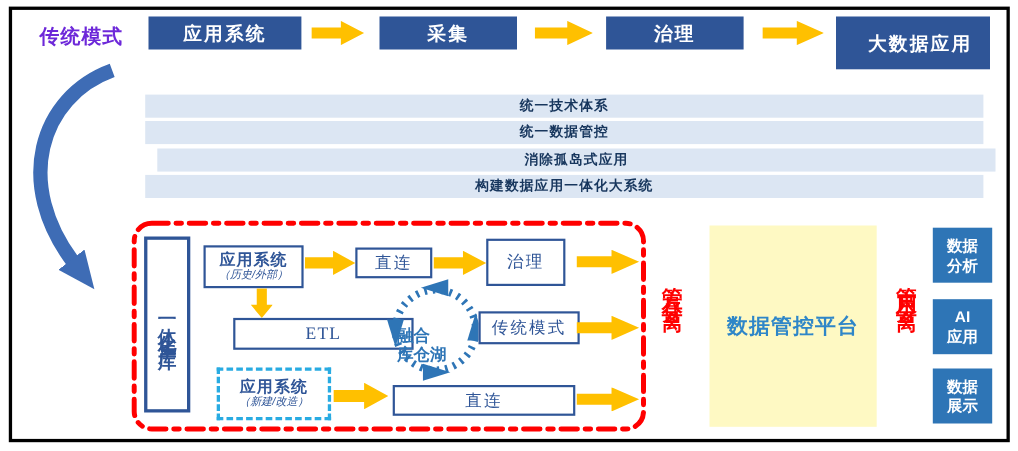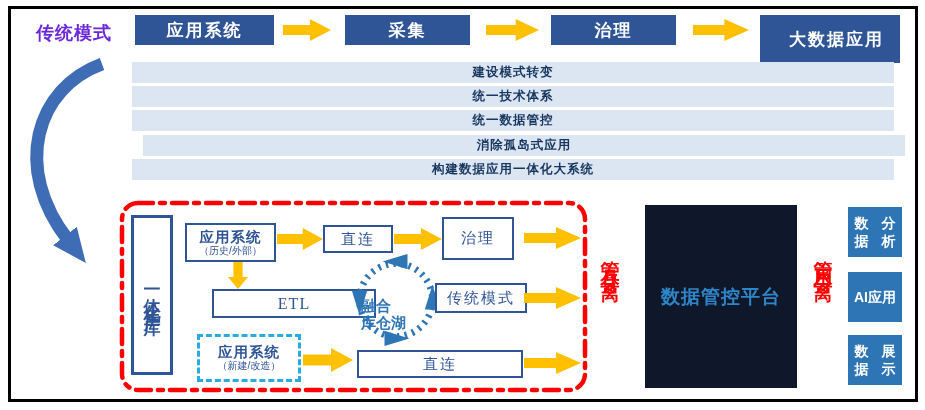--- a/index.html
+++ b/index.html
@@ -18,60 +18,59 @@
 
   
   .bar { position:absolute; left:132px; width:762px; height:21px; background:#DCE6F3;
          color:#17365D; font-weight:bold; font-size:12.5px; display:flex; align-items:center;
          justify-content:center; letter-spacing:1px; }
 
   
   .blue-border-box { position:absolute; background:#ffffff; border:2.5px solid #2F5597; color:#2F5597;
                      display:flex; flex-direction:column; align-items:center; justify-content:center; }
   .box-title { font-weight:bold; font-size:14.5px; line-height:16px; letter-spacing:1px; }
-  .box-sub { font-size:10px; line-height:12px; }
+  .box-sub { font-size:10px; line-height:12px;font-style:italic; }
   .simple-label { font-weight:normal; font-size:15px; letter-spacing:2px; }
   .vtext { writing-mode:vertical-lr; text-orientation:upright; }
   .db-vertical { position:absolute; left:131px; top:215px; width:42px; height:160px; background:#ffffff;
                  border:3px solid #2F5597; color:#2F5597; font-weight:bold; font-size:17px;
                  display:flex; align-items:center; justify-content:center; letter-spacing:5px; }
   .etl-font { font-family:"Liberation Serif","DejaVu Serif",serif; font-size:16px; letter-spacing:1px; }
   .cyan-box { position:absolute; left:197px; top:334px; width:104px; height:48px; background:#ffffff;
               border:3px dashed #29ABE2; color:#2F5597; display:flex; flex-direction:column;
               align-items:center; justify-content:center; }
   .fusion-text { position:absolute; left:361px; top:273px; width:68px; text-align:left;
                  color:#2E75B6; font-weight:bold; font-size:15px; line-height:17px;margin-top:24px; }
 
   
   .sep-label { position:absolute; color:#FF0000; font-weight:bold; font-size:19px;
                writing-mode:vertical-lr; text-orientation:upright; letter-spacing:7px; }
-  .platform { position:absolute; left:645px; top:205px; width:152px; height:183px; background:#0f172a;
+  .platform { position:absolute; left:645px; top:205px; width:152px; height:183px; background:#fef9c3;
               color:#2E86C8; font-weight:bold; font-size:19px; display:flex; align-items:center;
               justify-content:center; letter-spacing:1px; }
   .app-box { position:absolute; left:848px; width:54px; height:50px; background:#2E75B6; color:#ffffff;
-             font-weight:bold; font-size:14px; line-height:18px; display:flex; flex-direction:row;
+             font-weight:bold; font-size:14px; line-height:18px; display:flex; flex-direction:column;
              align-items:center; justify-content:center; text-align:center; }
   svg { position:absolute; }
 </style>
 </head>
 <body>
 
 <div class="canvas">
   <div class="frame"></div>
 
   <div class="mode-label" style="left:36px; top:21px;">传统模式</div>
   <div class="navy-box" style="left:135px; top:15px; width:139px; height:30px;">应用系统</div>
   <div class="harrow" style="left:283px; top:19px; width:48px; height:22px;"></div>
   <div class="navy-box" style="left:345px; top:15px; width:125px; height:30px;">采集</div>
   <div class="harrow" style="left:486px; top:19px; width:53px; height:22px;"></div>
   <div class="navy-box" style="left:551px; top:15px; width:125px; height:30px;">治理</div>
   <div class="harrow" style="left:693px; top:19px; width:56px; height:22px;"></div>
   <div class="navy-box" style="left:760px; top:15px; width:140px; height:48px;padding-left:13px;">大数据应用</div>
 
-  <div class="bar" style="top:62px;">建设模式转变</div>
   <div class="bar" style="top:110px;">统一数据管控</div>
   <div class="bar" style="top:86px;">统一技术体系</div>
   <div class="bar" style="top:135px;margin-left:11px;">消除孤岛式应用</div>
   <div class="bar" style="top:159px;">构建数据应用一体化大系统</div>
 
   <svg style="left:12px; top:56px;" width="120" height="218" viewBox="0 0 120 218">
     <defs>
       <marker id="curvehead" markerUnits="userSpaceOnUse" markerWidth="36" markerHeight="32" refX="5" refY="15" orient="auto">
         <path d="M0,0 L34,15 L0,30 Z" fill="#3E6CB5"></path>
       </marker>

